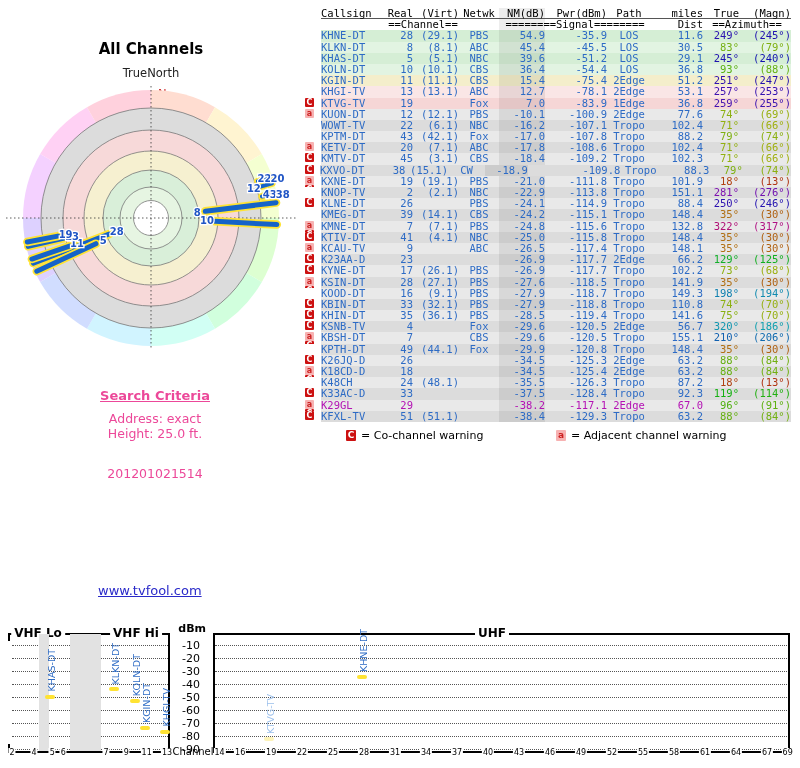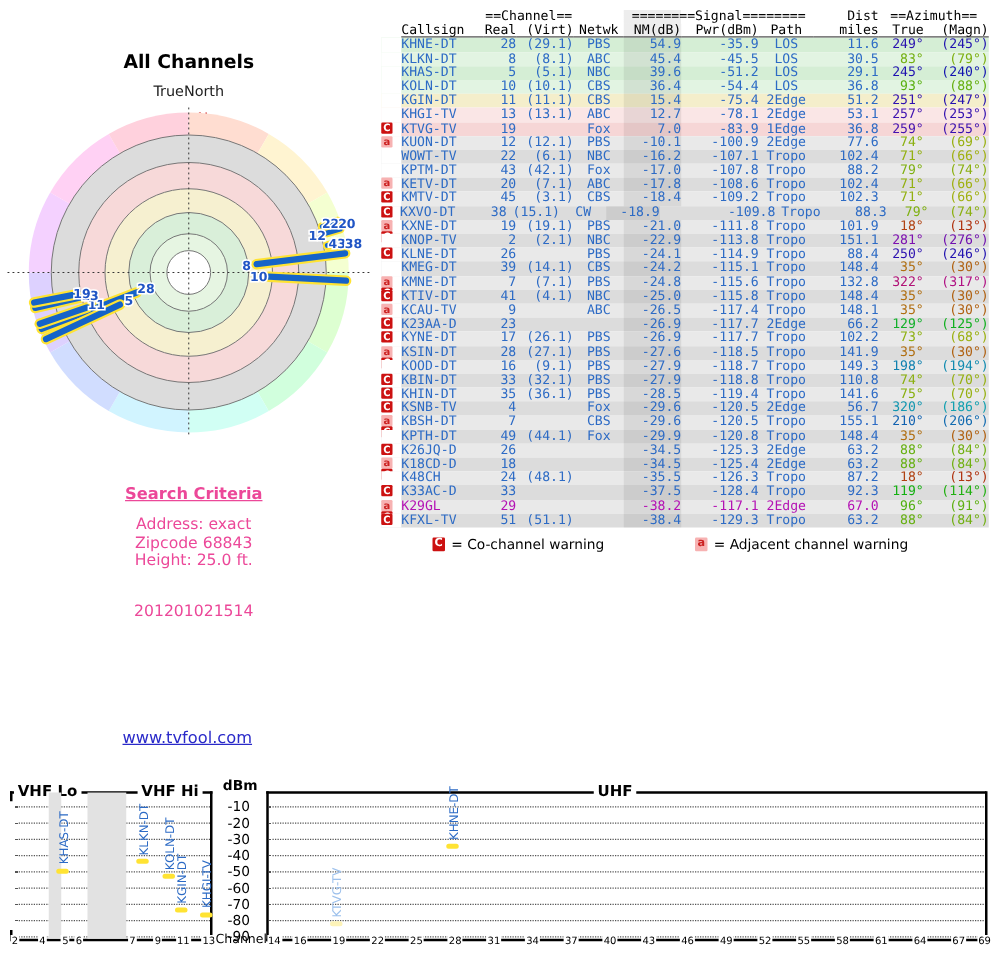--- a/index.html
+++ b/index.html
@@ -130,40 +130,40 @@
     <text x="207.05307578577424" y="144.43761722391642" text-anchor="middle" font-size="10" font-weight="bold" fill="#2055c5" stroke="#ffffff" stroke-width="2.5" paint-order="stroke" font-family="&quot;DejaVu Sans&quot;,sans-serif">10</text>
     <text x="253.8550014654001" y="112.00680292758109" text-anchor="middle" font-size="10" font-weight="bold" fill="#2055c5" stroke="#ffffff" stroke-width="2.5" paint-order="stroke" font-family="&quot;DejaVu Sans&quot;,sans-serif">12</text>
     <text x="264.462229071918" y="102.43182146514118" text-anchor="middle" font-size="10" font-weight="bold" fill="#2055c5" stroke="#ffffff" stroke-width="2.5" paint-order="stroke" font-family="&quot;DejaVu Sans&quot;,sans-serif">22</text>
     <text x="277.462229071918" y="102.43182146514118" text-anchor="middle" font-size="10" font-weight="bold" fill="#2055c5" stroke="#ffffff" stroke-width="2.5" paint-order="stroke" font-family="&quot;DejaVu Sans&quot;,sans-serif">20</text>
     <text x="269.77688919716735" y="118.41211155943807" text-anchor="middle" font-size="10" font-weight="bold" fill="#2055c5" stroke="#ffffff" stroke-width="2.5" paint-order="stroke" font-family="&quot;DejaVu Sans&quot;,sans-serif">43</text>
     <text x="282.77688919716735" y="118.41211155943807" text-anchor="middle" font-size="10" font-weight="bold" fill="#2055c5" stroke="#ffffff" stroke-width="2.5" paint-order="stroke" font-family="&quot;DejaVu Sans&quot;,sans-serif">38</text>
   </svg>
 
 <div id="station-table" class="abs">
     <div class="trow hdr">
-      <span class="cell-l" style="width: 82px;"></span>
-      <span class="cell-c" style="width: 72px;">==Channel==</span>
-      <span class="cell-c" style="width: 40px;"></span>
-      <span class="cell-c" style="width: 152px; background: linear-gradient(to right, rgba(0, 0, 0, 0.07) 0px, rgba(0, 0, 0, 0.07) 46px, transparent 46px);">========Signal========</span>
-      <span class="cell-r" style="width: 52px;">Dist</span>
-      <span class="cell-c" style="width: 88px;">==Azimuth==</span>
-    </div>
-    <div class="trow hdr">
       <span class="cell-l" style="width: 16px;"></span>
       <span class="cell-l" style="width: 66px; border-bottom: 1px solid rgb(85, 85, 85);">Callsign</span>
       <span class="cell-r" style="width: 26px; border-bottom: 1px solid rgb(85, 85, 85);">Real</span>
       <span class="cell-r" style="width: 46px; border-bottom: 1px solid rgb(85, 85, 85);">(Virt)</span>
       <span class="cell-c" style="width: 40px; border-bottom: 1px solid rgb(85, 85, 85);">Netwk</span>
       <span class="cell-r nm-shade" style="width: 46px; border-bottom: 1px solid rgb(85, 85, 85);">NM(dB)</span>
       <span class="cell-r" style="width: 62px; border-bottom: 1px solid rgb(85, 85, 85);">Pwr(dBm)</span>
       <span class="cell-c" style="width: 44px; border-bottom: 1px solid rgb(85, 85, 85);">Path</span>
       <span class="cell-r" style="width: 52px; border-bottom: 1px solid rgb(85, 85, 85);">miles</span>
       <span class="cell-r" style="width: 36px; border-bottom: 1px solid rgb(85, 85, 85);">True</span>
       <span class="cell-r" style="width: 52px; border-bottom: 1px solid rgb(85, 85, 85);">(Magn)</span>
     </div>
+    <div class="trow hdr">
+      <span class="cell-l" style="width: 82px;"></span>
+      <span class="cell-c" style="width: 72px;">==Channel==</span>
+      <span class="cell-c" style="width: 40px;"></span>
+      <span class="cell-c" style="width: 152px; background: linear-gradient(to right, rgba(0, 0, 0, 0.07) 0px, rgba(0, 0, 0, 0.07) 46px, transparent 46px);">========Signal========</span>
+      <span class="cell-r" style="width: 52px;">Dist</span>
+      <span class="cell-c" style="width: 88px;">==Azimuth==</span>
+    </div>
     <div class="trow" style="background: rgb(213, 238, 213);">
       <span class="warncell"></span>
       <span class="cell-l" style="width: 66px;">KHNE-DT</span>
       <span class="cell-r" style="width: 26px;">28</span>
       <span class="cell-r" style="width: 46px;">(29.1)</span>
       <span class="cell-c" style="width: 40px;">PBS</span>
       <span class="cell-r nm-shade" style="width: 46px;">54.9</span>
       <span class="cell-r" style="width: 62px;">-35.9</span>
       <span class="cell-c" style="width: 44px;">LOS</span>
       <span class="cell-r" style="width: 52px;">11.6</span>
@@ -669,21 +669,20 @@
   <span>= Co-channel warning</span>
 </div>
 <div class="abs legend-item" style="left:556px; top:429px;">
   <span class="wb wb-a">a</span>
   <span>= Adjacent channel warning</span>
 </div>
 
 <div class="abs" id="search-block">
   <div id="search-title">Search Criteria</div>
   <div class="search-line">Address: exact</div>
-  <div class="search-line">Zipcode 68843</div>
   <div class="search-line">Height: 25.0 ft.</div>
   <div id="datecode-block">
     <div class="search-line">201201021514</div>
   </div>
 </div>
 
 <a class="abs" id="tvfool-link">www.tvfool.com</a>
 
 <div id="signal-chart">
 

